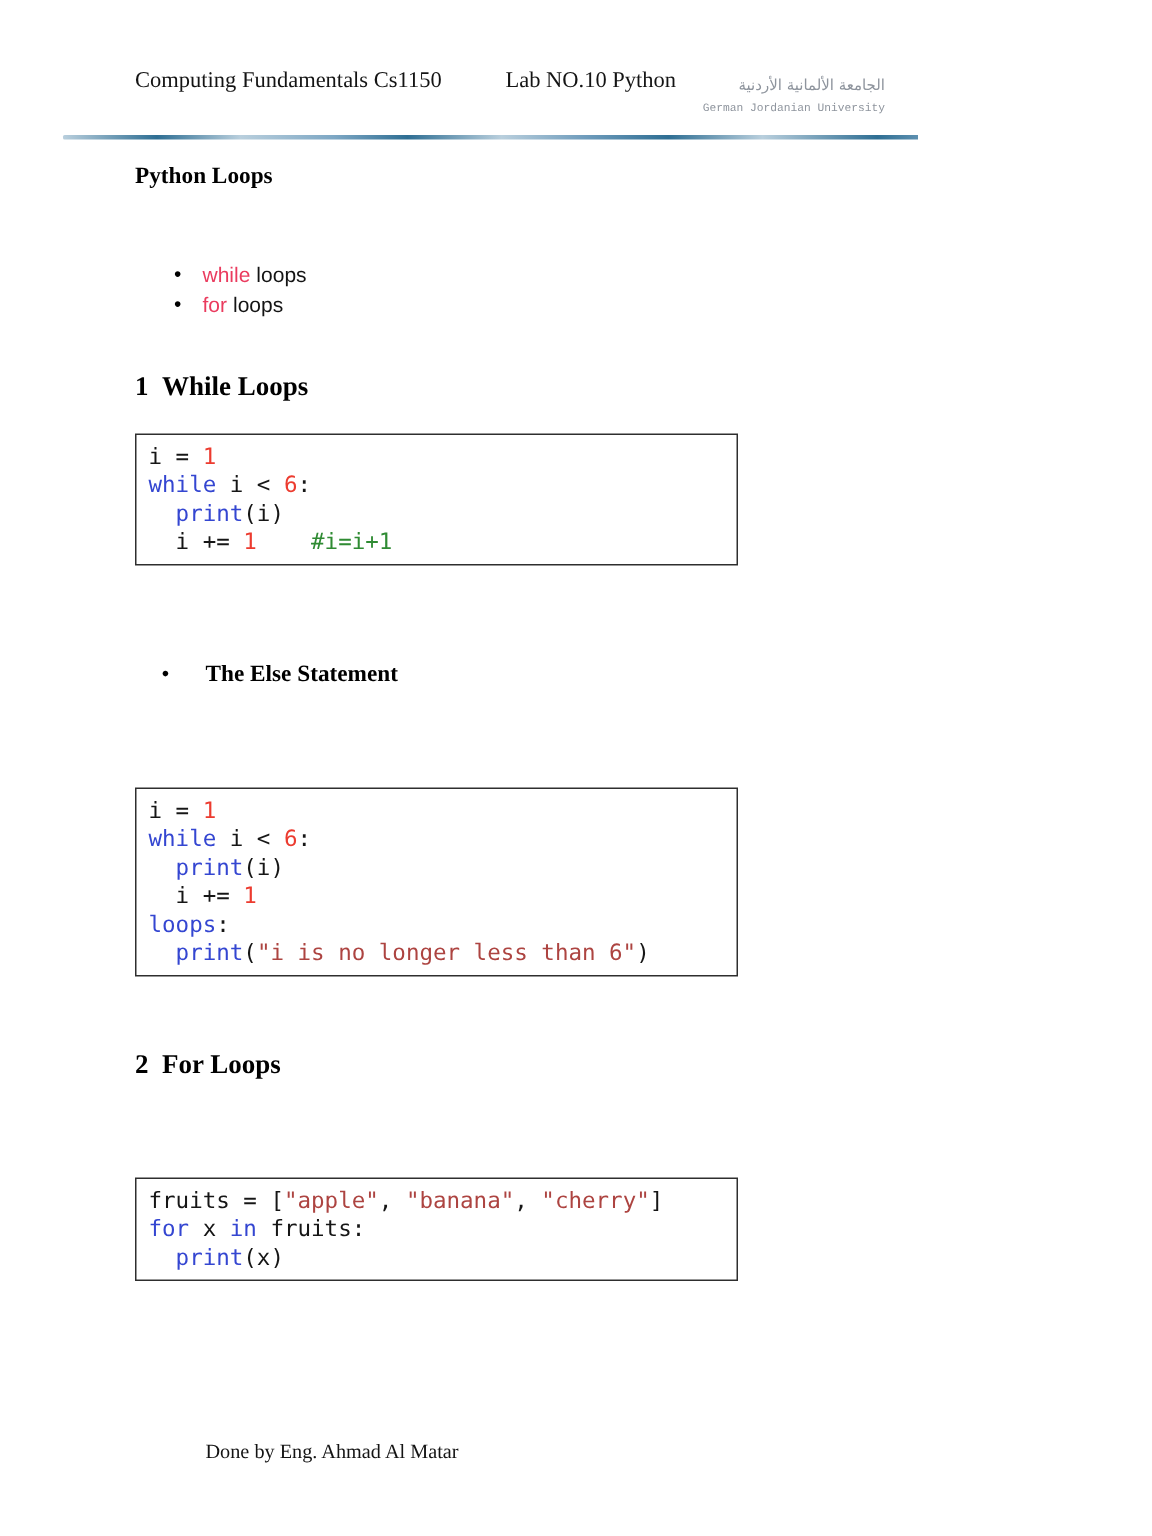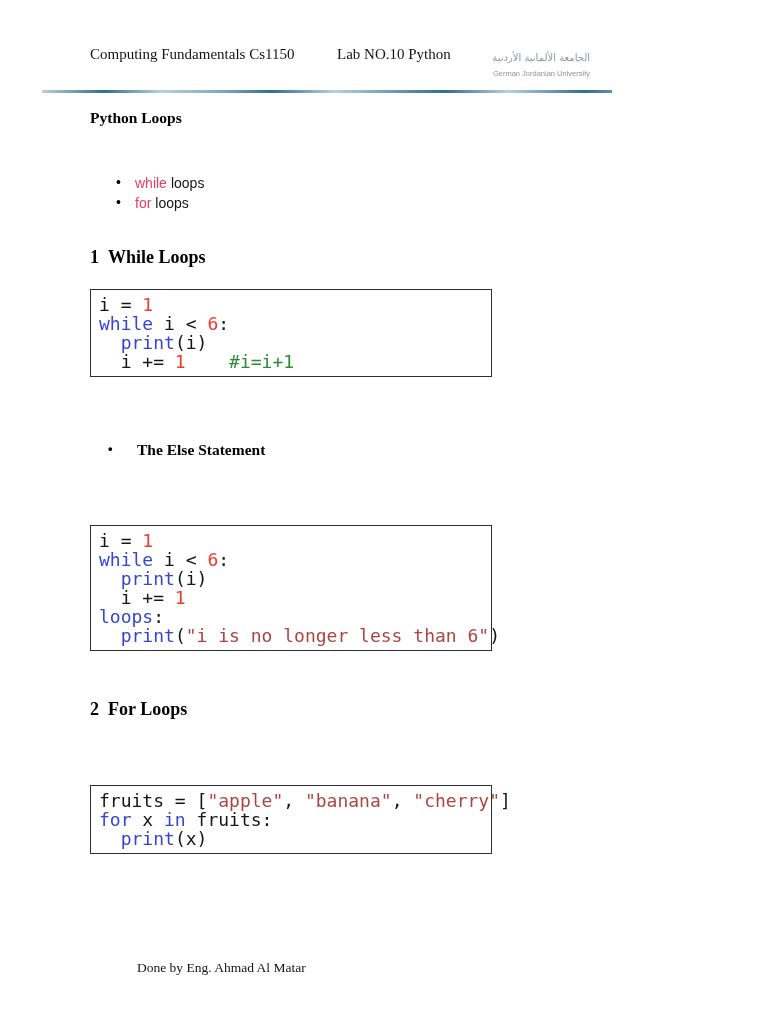--- a/index.html
+++ b/index.html
@@ -10,21 +10,21 @@
   .hdr-text{position:absolute;font-size:15px;color:#141414;white-space:nowrap;}
   .course{left:90px;top:46px;}
   .labtitle{left:337px;top:46px;}
 
   .logo-svg{position:absolute;left:664px;top:6px;}
   .logo-acronym{position:absolute;left:704px;top:36px;font-family:"Liberation Sans",sans-serif;
         font-size:13px;font-weight:600;color:var(--logo-gray);letter-spacing:1px;}
   .logo-ar{position:absolute;right:22px;top:52px;width:180px;text-align:right;
         font-family:"DejaVu Sans",sans-serif;font-size:10px;color:var(--logo-gray);}
   .logo-en{position:absolute;right:22px;top:69px;width:180px;text-align:right;
-        font-family:Liberation Sans, sans-serif;font-size:7.5px;color:var(--logo-gray);}
+        font-family:Liberation Mono, monospace;font-size:7.5px;color:var(--logo-gray);}
 
   .hdr-rule{position:absolute;left:42px;top:90px;width:696px;height:3px;border-radius:1px;
         background:linear-gradient(90deg,var(--rule-light) 0%,var(--rule-dark) 9%,var(--rule-light) 17%,
         #7da7c4 26%,var(--rule-dark) 33%,var(--rule-light) 42%,#6f9cbc 50%,var(--rule-dark) 58%,
         var(--rule-light) 67%,var(--rule-dark) 78%,#8fb4cf 86%,var(--rule-light) 94%,#9fc0d4 100%);}
 
   
   .doc-title{position:absolute;left:90px;top:109px;font-size:15.5px;font-weight:bold;color:#000;}
   .sec-head{position:absolute;font-size:18px;font-weight:bold;color:#000;}
   .sec-head .sec-num{display:inline-block;}
@@ -35,21 +35,21 @@
   .bullet-body{position:absolute;left:19px;top:0;white-space:nowrap;}
   .kw-inline{color:var(--inline-kw);}
   .bullet-rest{color:#141414;margin-left:4px;}
 
   .else-bullet{position:absolute;left:108px;top:441px;font-size:15.5px;font-weight:bold;color:#000;}
   .else-bullet .bullet-dot{top:0;font-size:13px;}
   .else-bullet .bullet-body{left:29px;font-family:"Liberation Serif",serif;}
 
   
   .codebox{position:absolute;left:90px;width:386px;border:1.5px solid #2e2e2e;background:#fff;
-        padding:5px 6px 5px 8px;font-family:"DejaVu Sans Mono",monospace;font-size:18px;
+        padding:5px 6px 5px 8px;font-family:"DejaVu Sans Mono",monospace;font-size:15px;
         line-height:19px;color:#161616;}
   .code-line{white-space:pre;}
   .tok-p{color:#161616;}
   .tok-k{color:var(--kw);}
   .tok-n{color:var(--num);}
   .tok-c{color:var(--com);}
   .tok-s{color:var(--str);}
 
   
   .page-label{position:absolute;left:630px;top:943px;font-size:13.5px;color:#737373;}

